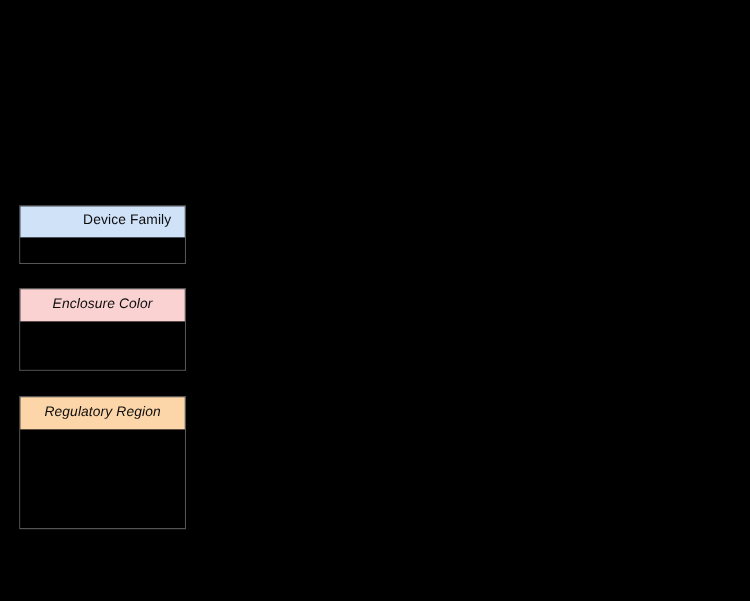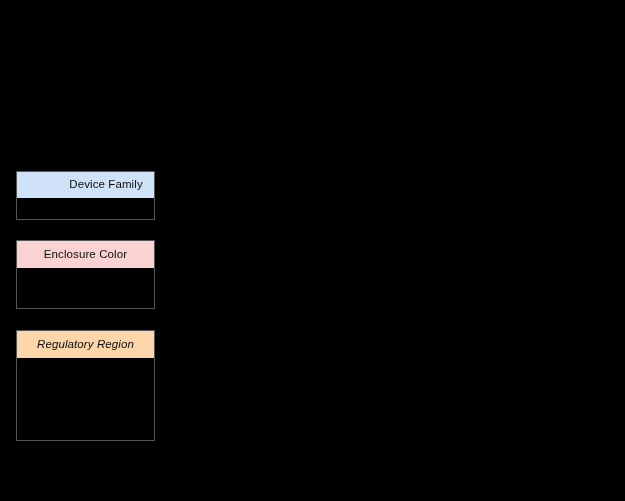--- a/index.html
+++ b/index.html
@@ -51,21 +51,21 @@
     width: 100%;
     background: #000000;
   }
 
   
   #panel-device-family        { top: 0px;   height: 49px; }
   #panel-device-family .facet-header { height: 26px; padding-left: 41px; }
   #panel-device-family .facet-body   { height: 21px; }
 
   
-  #panel-enclosure-color      { top: 69px;  height: 69px; }
+  #panel-enclosure-color      { top: 69px;  height: 69px; font-style: italic; }
   #panel-enclosure-color .facet-header { height: 27px; }
   #panel-enclosure-color .facet-body   { height: 40px; }
 
   
   #panel-regulatory-region    { top: 159px; height: 111px; }
   #panel-regulatory-region .facet-header { height: 27px; }
   #panel-regulatory-region .facet-body   { height: 82px; }
 </style>
 </head>
 <body style="background: rgb(0, 0, 0);">

